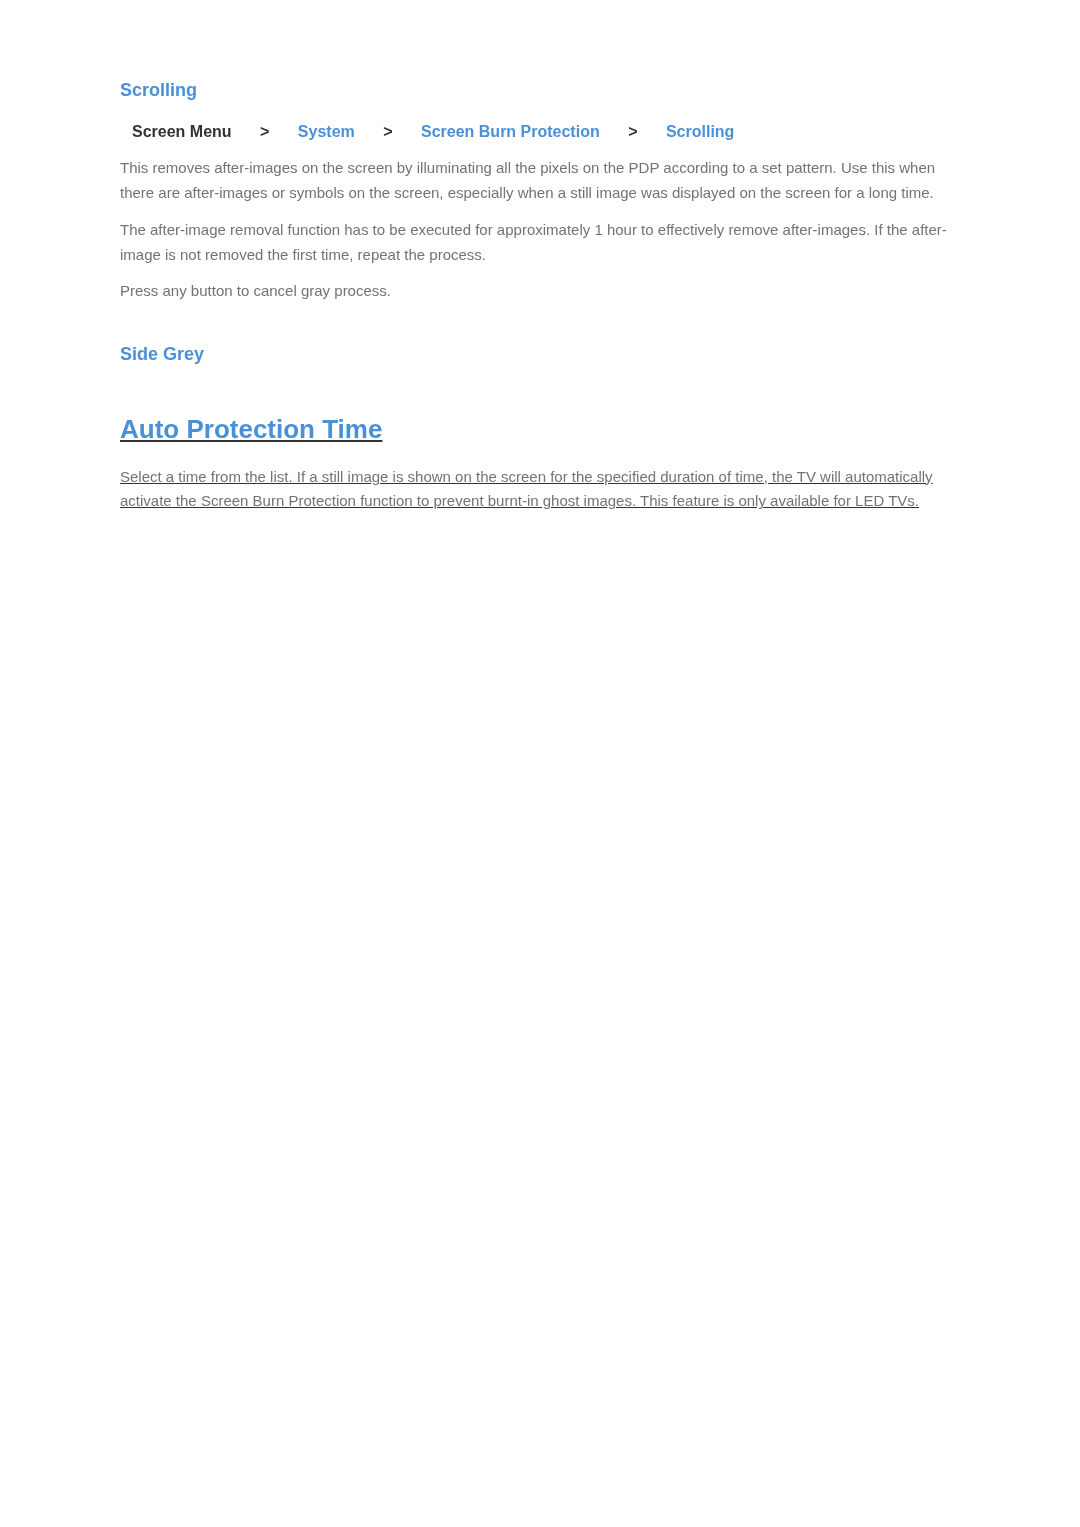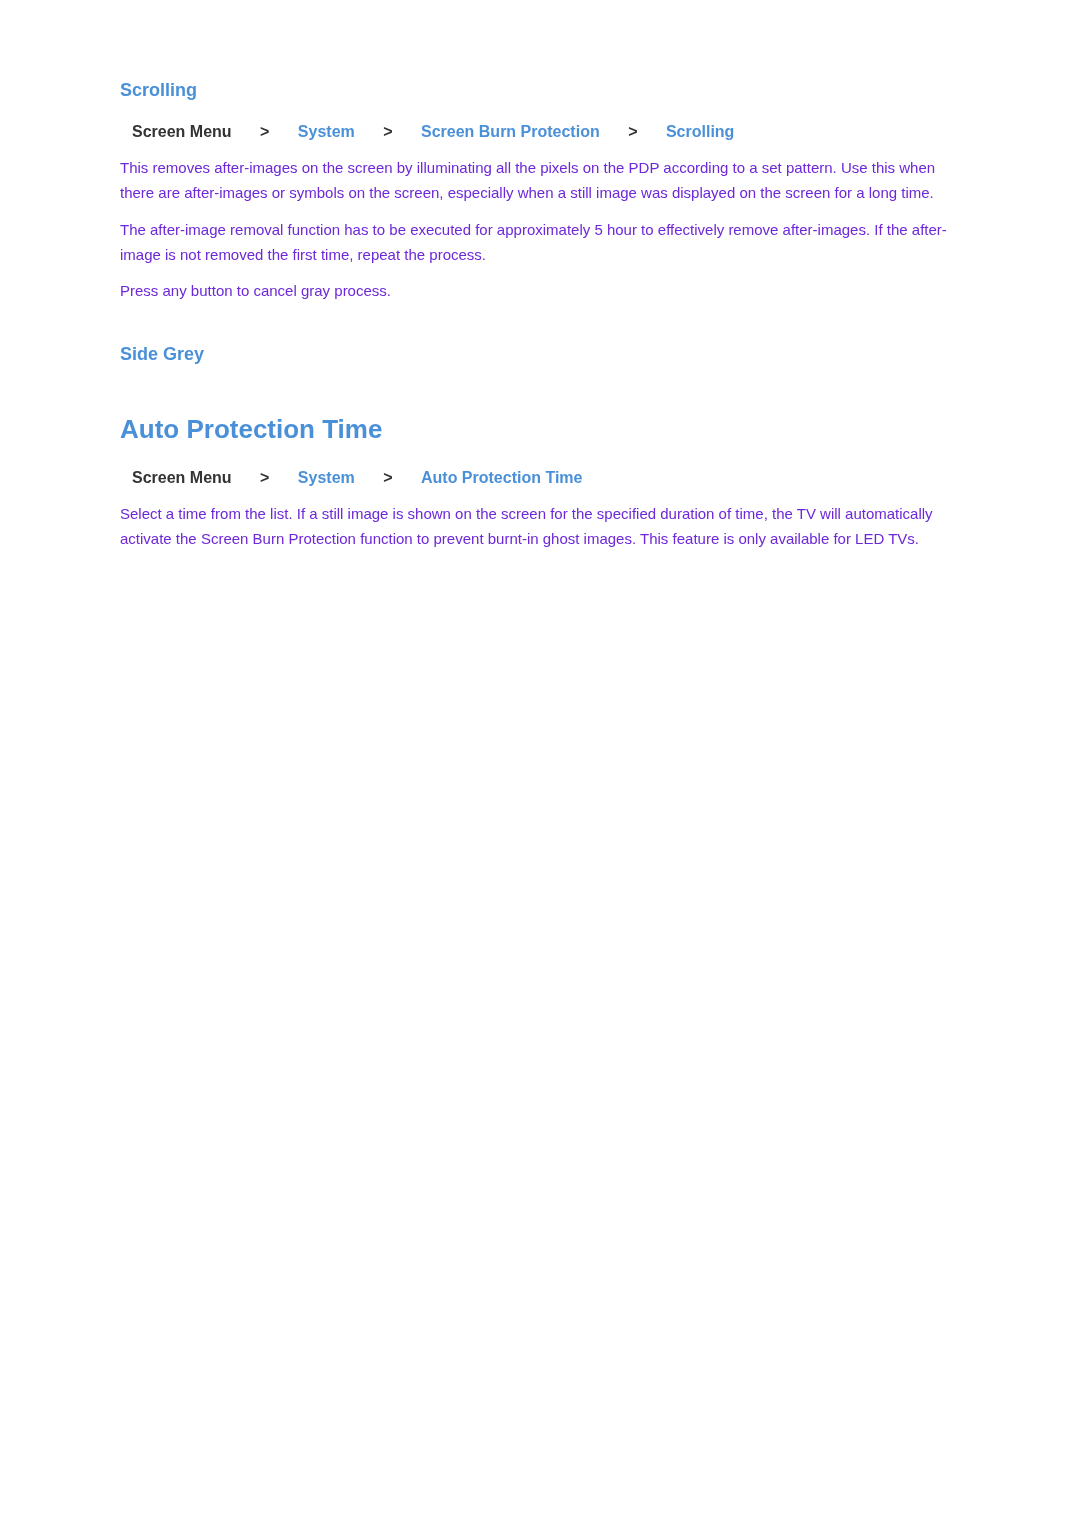--- a/index.html
+++ b/index.html
@@ -42,55 +42,53 @@
       color: #333333;
       margin-bottom: 10px;
     }
 
     .breadcrumb .link {
       color: #4a90d9;
     }
 
     .body-text {
       font-size: 15px;
-      color: #6d28d9;
+      color: #737373;
       margin-bottom: 10px;
       line-height: 1.65;
     }
 
     .section-large {
       margin-top: 40px;
+      text-decoration: underline;
     }
   </style>
 </head>
 <body>
 
 <div>
 
   <div class="section">
     <h2 class="section-title-small">Scrolling</h2>
 
     <div class="breadcrumb">
       <span>Screen Menu</span><span> &gt; </span><span class="link">System</span><span> &gt; </span><span class="link">Screen Burn Protection</span><span> &gt; </span><span class="link">Scrolling</span>
     </div>
 
     <p class="body-text">This removes after-images on the screen by illuminating all the pixels on the PDP according to a set pattern. Use this when there are after-images or symbols on the screen, especially when a still image was displayed on the screen for a long time.</p>
-    <p class="body-text">The after-image removal function has to be executed for approximately 5 hour to effectively remove after-images. If the after-image is not removed the first time, repeat the process.</p>
+    <p class="body-text">The after-image removal function has to be executed for approximately 1 hour to effectively remove after-images. If the after-image is not removed the first time, repeat the process.</p>
     <p class="body-text">Press any button to cancel gray process.</p>
   </div>
 
   <div class="section">
     <h2 class="section-title-small">Side Grey</h2>
 
 
   </div>
 
   <div class="section section-large">
     <h2 class="section-title-large">Auto Protection Time</h2>
 
-    <div class="breadcrumb">
-      <span>Screen Menu</span><span> &gt; </span><span class="link">System</span><span> &gt; </span><span class="link">Auto Protection Time</span>
-    </div>
 
     <p class="body-text">Select a time from the list. If a still image is shown on the screen for the specified duration of time, the TV will automatically activate the Screen Burn Protection function to prevent burnt-in ghost images. This feature is only available for LED TVs.</p>
   </div>
 
 </div>
 
 </body></html>

